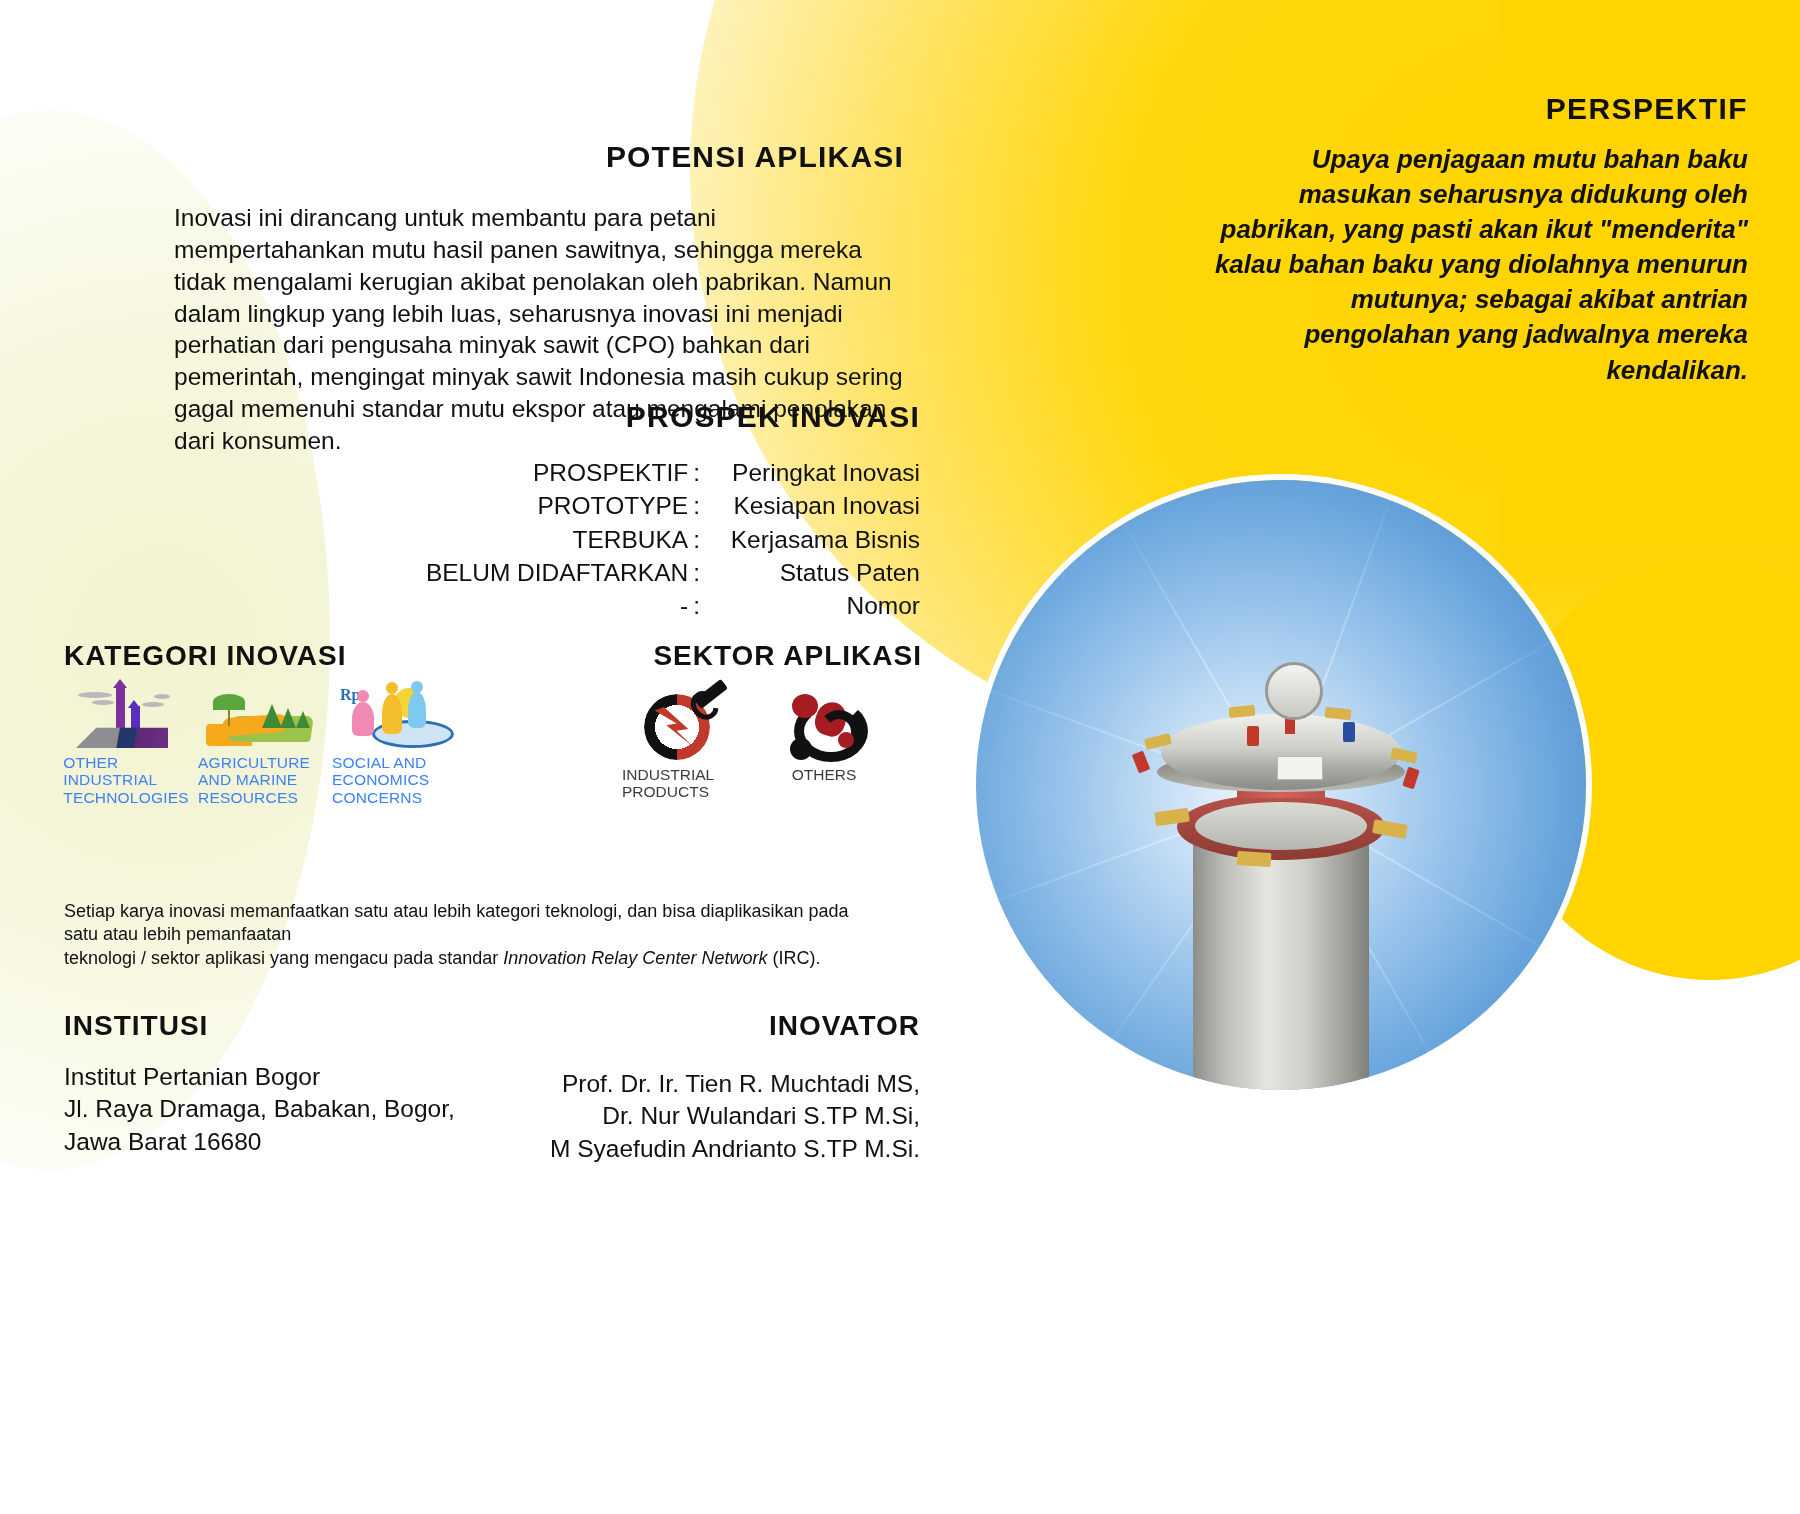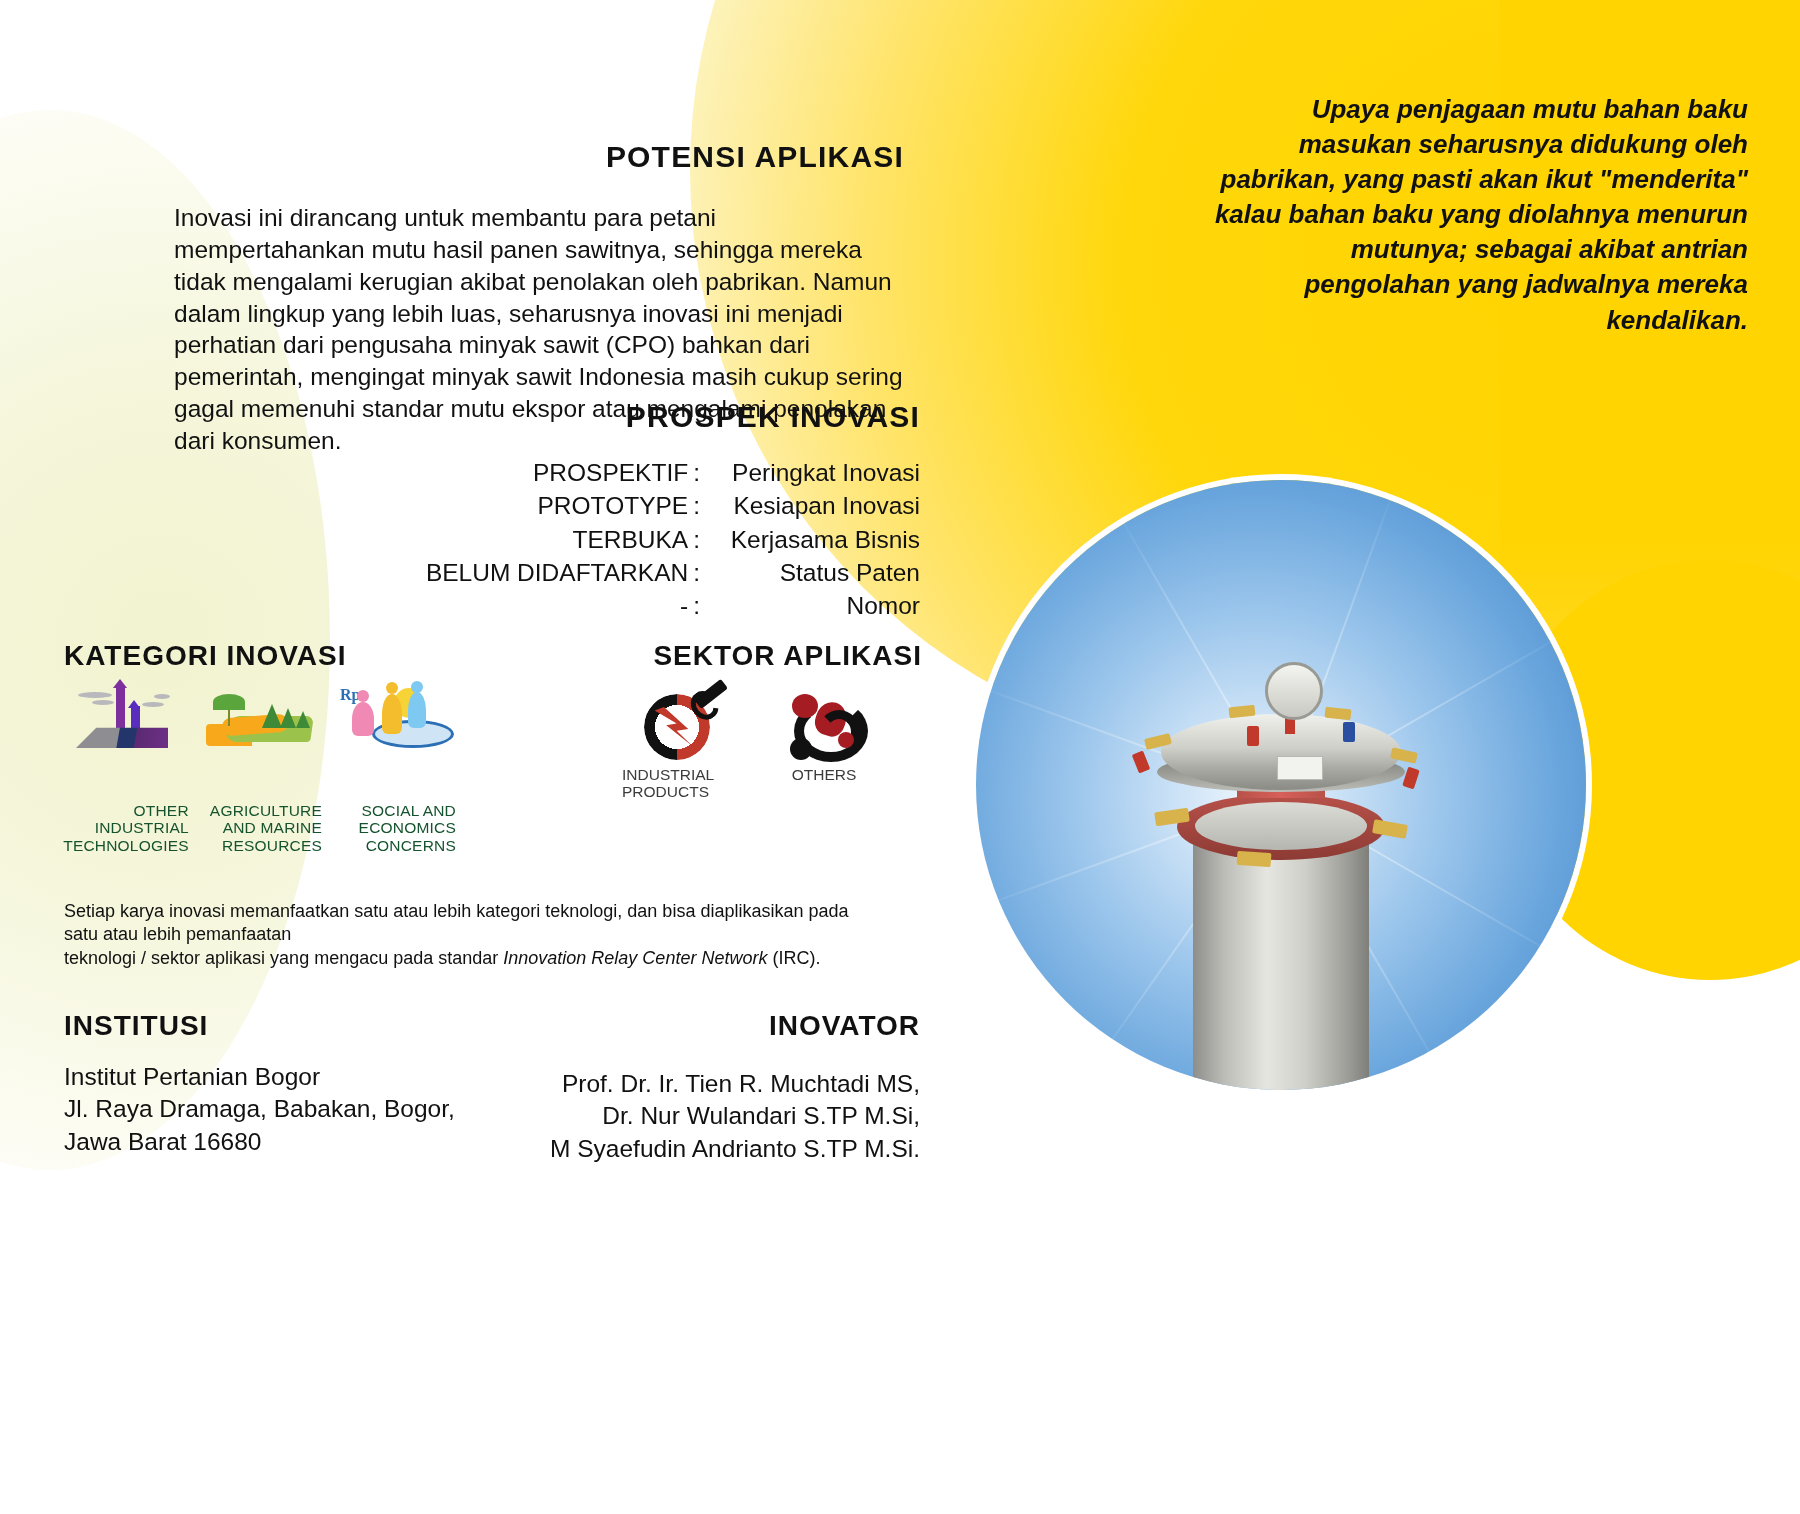--- a/index.html
+++ b/index.html
@@ -87,21 +87,21 @@
   .prospek-row .sep{padding:0 5px;}
   .prospek-row .pv{width:215px;text-align:right;}
 
   
   #kategori{position:absolute;left:64px;top:640px;width:400px;}
   #kategori .sec-head{font-size:28px;letter-spacing:1px;margin-bottom:14px;}
   .icon-row{display:flex;gap:10px;align-items:flex-start;}
   .icon-cell{width:124px;display:flex;flex-direction:column;align-items:center;}
   .icon-art{width:112px;height:62px;position:relative;margin-bottom:6px;}
   .icon-cap{
-    font-size:15.5px;line-height:1.12;text-align:right;color:#14532d;letter-spacing:.2px;margin-top:48px;
+    font-size:15.5px;line-height:1.12;text-align:left;color:#3b82f6;letter-spacing:.2px;
   }
 
   
   .ind-base{position:absolute;left:6px;bottom:0;width:92px;height:26px;
      background:linear-gradient(100deg,#8e8e92 0%,#8e8e92 46%,#23356b 47%,#23356b 64%,#5b2a72 65%,#6e2f86 100%);
      clip-path:polygon(0% 100%, 22% 22%, 100% 22%, 100% 100%);}
   .stack{position:absolute;width:9px;background:#7d2f9e;}
   .stack.s1{left:46px;bottom:18px;height:44px;}
   .stack.s1:before{content:"";position:absolute;left:-3px;top:-7px;border-left:7.5px solid transparent;border-right:7.5px solid transparent;border-bottom:9px solid #7d2f9e;}
   .stack.s2{left:61px;bottom:16px;height:26px;background:#5a2dbe;}
@@ -240,20 +240,21 @@
   <div class="yellow-right-band"></div>
 
   <div class="content">
 
     <section id="potensi">
       <h2 class="sec-head">POTENSI APLIKASI</h2>
       <p class="body-par">Inovasi ini dirancang untuk membantu para petani mempertahankan mutu hasil panen sawitnya, sehingga mereka tidak mengalami kerugian akibat penolakan oleh pabrikan. Namun dalam lingkup yang lebih luas, seharusnya inovasi ini menjadi perhatian dari pengusaha minyak sawit (CPO) bahkan dari pemerintah, mengingat minyak sawit Indonesia masih cukup sering gagal memenuhi standar mutu ekspor atau mengalami penolakan dari konsumen.</p>
     </section>
 
     <section id="perspektif">
+      <h2 class="p-head">PERSPEKTIF</h2>
       <p class="p-body">Upaya penjagaan mutu bahan baku masukan seharusnya didukung oleh pabrikan, yang pasti akan ikut "menderita" kalau bahan baku yang diolahnya menurun mutunya; sebagai akibat antrian pengolahan yang jadwalnya mereka kendalikan.</p>
     </section>
 
     <section id="prospek">
       <h2 class="sec-head">PROSPEK INOVASI</h2>
       <div>
         <div class="prospek-row">
           <span class="pk">PROSPEKTIF</span>
           <span class="sep">:</span>
           <span class="pv">Peringkat Inovasi</span>

